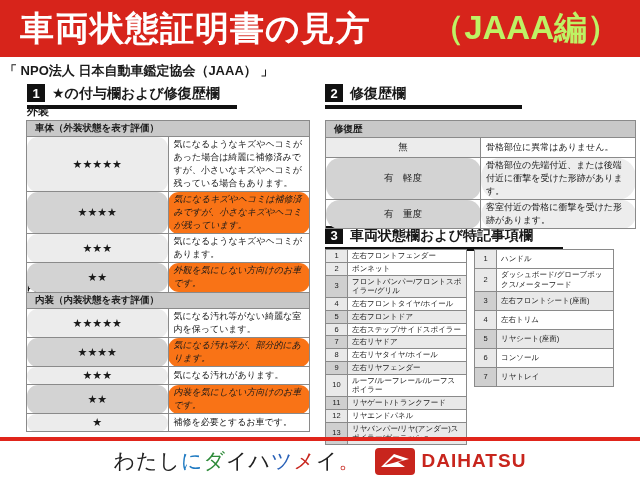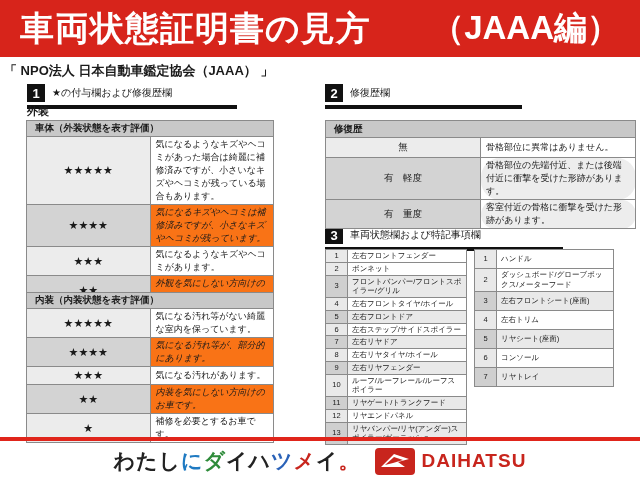--- a/index.html
+++ b/index.html
@@ -10,78 +10,78 @@
     color:#1a1a1a;
     -webkit-font-smoothing:antialiased;
   }
   
   .banner{
     position:absolute;left:0;top:0;width:640px;height:57px;
     background:#d7241b;display:flex;align-items:center;
     justify-content:space-between;padding:8px 20px;box-sizing:border-box;
   }
   .banner .ttl{color:#ffffff;font-weight:bold;font-size:34px;letter-spacing:1px;white-space:nowrap;}
-  .banner .ed{color:#ffffff;font-weight:bold;font-size:33px;white-space:nowrap;}
+  .banner .ed{color:#bef264;font-weight:bold;font-size:33px;white-space:nowrap;}
   
   .subtitle{position:absolute;left:4px;top:62px;font-size:13px;font-weight:bold;white-space:nowrap;}
   
   .sec{position:absolute;display:flex;align-items:flex-start;
        border-bottom:4px solid #111;padding-bottom:3px;box-sizing:border-box;}
   .sec .badge{
     flex:0 0 auto;width:18px;height:18px;background:#111;color:#fff;
     font-size:13px;font-weight:bold;display:flex;align-items:center;justify-content:center;
     margin-right:7px;margin-top:0;
   }
-  .sec .sec-title{font-size:10px;font-weight:normal;line-height:18px;white-space:nowrap;}
+  .sec .sec-title{font-size:14px;font-weight:bold;line-height:18px;white-space:nowrap;}
   #sec1{left:27px;top:84px;width:210px;}
   #sec2{left:325px;top:84px;width:197px;}
   #sec3{left:325px;top:226px;width:238px;}
   
   .grp-label{position:absolute;font-size:11px;font-weight:bold;}
   #lbl-ext{left:27px;top:104px;}
   #lbl-int{left:27px;top:279px;}
   
   table{border-collapse:collapse;table-layout:fixed;}
   td,th{border:1px solid #8a8a8a;box-sizing:border-box;padding:1px 5px;vertical-align:middle;}
   th{background:#c8c8c8;font-weight:bold;text-align:left;padding-left:8px;}
   
-  .star-table{position:absolute;width:248px;font-size:9px;}
+  .star-table{position:absolute;width:284px;font-size:9px;}
   .star-table th{height:16px;font-size:9.5px;}
-  .star-table td{height:15px;}
+  .star-table td{height:15px;border-radius:11px;}
   .star-table .star-cell{width:62px;text-align:center;background:#ececec;
       font-size:11px;letter-spacing:0px;white-space:nowrap;padding:1px 2px;}
   .star-table .desc-cell{background:#ffffff;line-height:1.45;}
   .star-table tr.shaded .star-cell{background:#d3d3d3;}
   .star-table tr.shaded .desc-cell{background:#f97316;font-style:italic;}
   #tbl-ext{left:26px;top:120px;}
   #tbl-int{left:26px;top:292px;}
   #tbl-int td{height:18px;}
   
   #tbl-rep{position:absolute;left:325px;top:120px;width:311px;font-size:9px;padding-left:37px;}
   #tbl-rep th{height:17px;font-size:9.5px;}
   #tbl-rep td{height:20px;}
   #tbl-rep .grade-cell{width:56px;text-align:center;background:#ececec;font-size:9.5px;white-space:nowrap;}
   #tbl-rep .desc-cell{background:#ffffff;}
-  #tbl-rep tr.shaded .grade-cell{background:#d3d3d3;}
+  #tbl-rep tr.shaded .grade-cell{background:#d3d3d3;border-radius:14px;}
   #tbl-rep tr.shaded .desc-cell{background:#ededed;border-radius:19px;}
   
   .parts-table{position:absolute;font-size:7.5px;}
   .parts-table td{height:12px;padding:1px 4px;line-height:1.3;}
   .parts-table .num-cell{width:22px;text-align:center;background:#e9e9e9;}
   .parts-table .name-cell{background:#ffffff;}
   .parts-table tr.shaded .num-cell{background:#cfcfcf;}
   .parts-table tr.shaded .name-cell{background:#e9e9e9;}
   #tbl-body{left:325px;top:249px;width:142px;}
   #tbl-cabin{left:474px;top:249px;width:140px;}
   #tbl-cabin td{height:19px;}
   
   .redline{position:absolute;left:0;top:437px;width:640px;height:4px;background:#e0251b;}
   .footer{position:absolute;left:0;top:444px;width:640px;height:34px;
           display:flex;align-items:center;justify-content:center;gap:14px;}
-  .slogan{font-size:21px;font-weight:bold;letter-spacing:1px;white-space:nowrap;}
+  .slogan{font-size:21px;font-weight:normal;letter-spacing:1px;white-space:nowrap;}
   .brandwrap{display:flex;align-items:center;gap:7px;}
   .dmark{display:block;}
   .brandword{color:#c8251d;font-weight:bold;font-size:19px;letter-spacing:1px;white-space:nowrap;}
 </style>
 </head>
 <body>
 
 <div class="banner">
   <span class="ttl">車両状態証明書の見方</span>
   <span class="ed">（JAAA編）</span>

